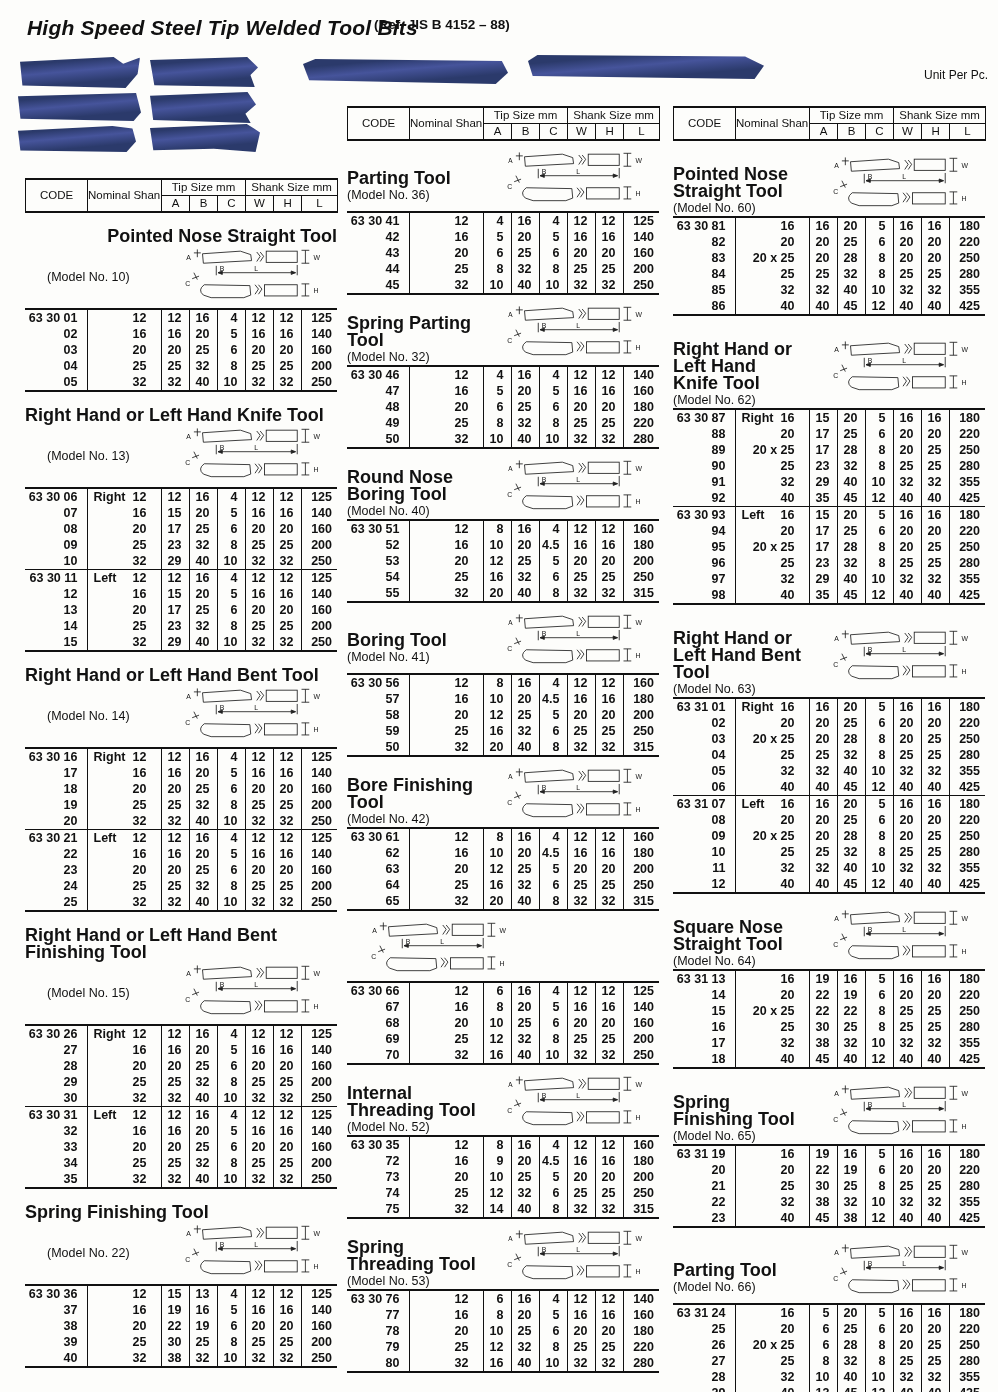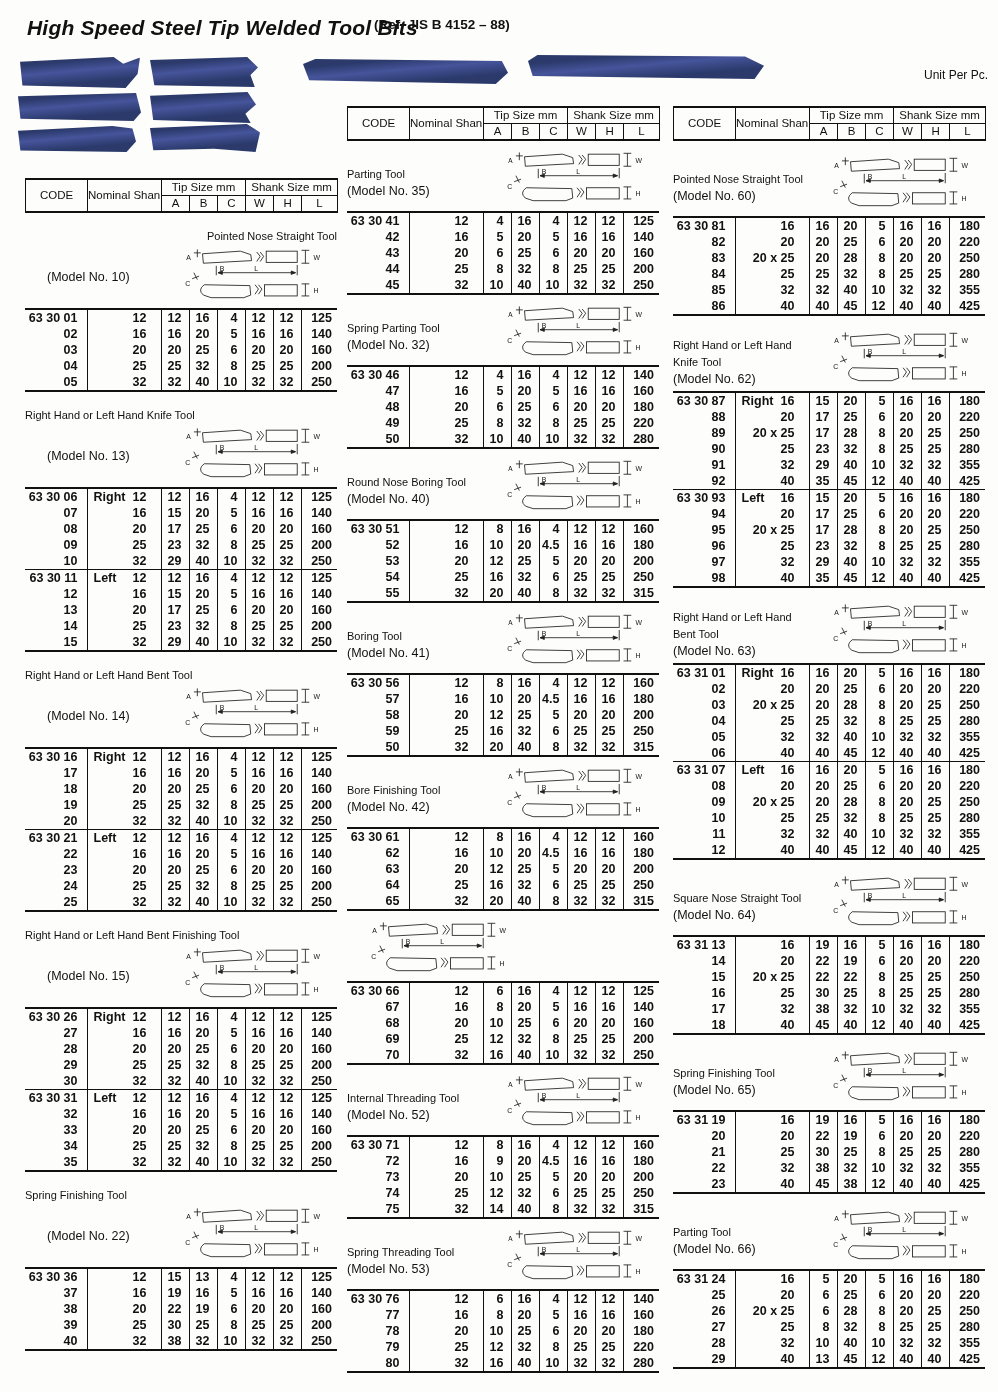--- a/index.html
+++ b/index.html
@@ -44,21 +44,21 @@
   td.nom{padding:0 14px 0 6px;}
   td.nom .cellwrap{display:flex;}
   td.nom .nv{margin-left:auto;}
   td.num{text-align:right;padding-right:7px;}
   td.len{text-align:right;padding-right:5px;}
 
   
   .sec{margin-top:8px;}
   .col-left .sec{margin-top:15px;}
   .col-right .sec{margin-top:13px;}
-  .sec-title{font-size:11px;font-weight:normal;margin:4px 0 1px 0;line-height:17px;}
+  .sec-title{font-size:18px;font-weight:bold;margin:12px 0 1px 0;line-height:17px;}
   .sec-title.tr{text-align:right;}
   .model{font-size:12.5px;line-height:15px;}
   .head-row{display:flex;align-items:center;min-height:60px;}
   .head-row .titles{flex:1;min-width:0;padding-right:4px;}
   .head-row .model.solo{flex:1;padding-left:22px;}
   svg.diagram{width:176px;height:62px;flex:none;display:block;}
 </style>
 </head>
 <body>
 
@@ -938,21 +938,21 @@
           <th>W</th>
           <th>H</th>
           <th>L</th>
         </tr>
       </tbody>
     </table>
     <div class="sec">
       <div class="head-row">
         <div class="titles">
           <div class="sec-title">Parting Tool</div>
-          <div class="model">(Model No. 35)</div>
+          <div class="model">(Model No. 36)</div>
         </div>
         <svg viewBox="0 0 180 72" class="diagram">
           <g stroke="#222" fill="none" stroke-width="1">
             <path d="M36,9 L80,6 L92,10 L93,17 L37,20 Z"></path>
             <path d="M99,7 l4,5 l-4,6"></path>
             <path d="M103,7 l4,5 l-4,6"></path>
             <rect x="110" y="6" width="36" height="13"></rect>
             <path d="M151,5 h9 M151,20 h9 M155.5,5 v15"></path>
             <path d="M52,23 v11 M146,22 v12 M54,31 h90"></path>
             <path d="M54,31 l5,-2 v4 Z" fill="#222"></path>
@@ -1691,21 +1691,21 @@
           <col class="c2">
           <col class="cn">
           <col class="cn">
           <col class="cn">
           <col class="cn">
           <col class="cn">
           <col class="cl">
         </colgroup>
         <tbody>
           <tr>
-            <td class="code">63 30 71</td>
+            <td class="code">63 30 35</td>
             <td class="nom">
               <span class="cellwrap">
                 <span class="nv">12</span>
               </span>
             </td>
             <td class="num">8</td>
             <td class="num">16</td>
             <td class="num">4</td>
             <td class="num">12</td>
             <td class="num">12</td>

